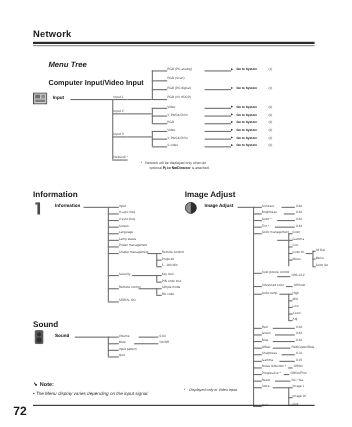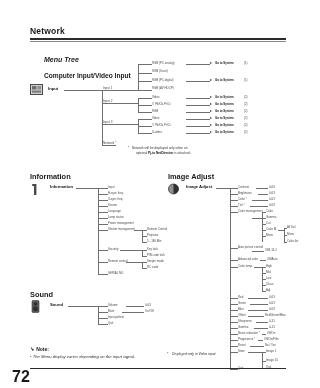--- a/index.html
+++ b/index.html
@@ -42,21 +42,21 @@
   .note-vid{position:absolute;left:172px;top:352px;font-size:3.4px;color:#2f2f2f;font-style:italic;}
   .note-vid .bullet{position:absolute;left:-5px;top:0;font-style:normal;}
 
   .noteblk{position:absolute;left:30px;top:346px;}
   .noteblk .ttl{font-size:5px;font-weight:bold;}
   .noteblk .ttl .chk{display:inline-block;transform:scaleX(-1) rotate(-8deg);margin-right:2px;}
   .noteblk .ln{font-size:4.2px;font-style:italic;color:#2f2f2f;margin-top:2px;}
   .noteblk .ln .bullet{font-style:normal;}
 
   .foot-rule{position:absolute;left:30px;top:368px;width:256px;height:1.4px;background:#2b2b2b;}
-  .pageno{position:absolute;left:12px;top:368px;font-size:16px;font-weight:bold;}
+  .pageno{position:absolute;left:12px;top:368px;font-size:11px;font-weight:bold;}
 
   .emph{font-weight:bold;color:#111;}
 </style>
 </head>
 <body>
 
 <div class="page">
 
   <div class="hdr-title">Network</div>
   <div class="hdr-rule"></div>

